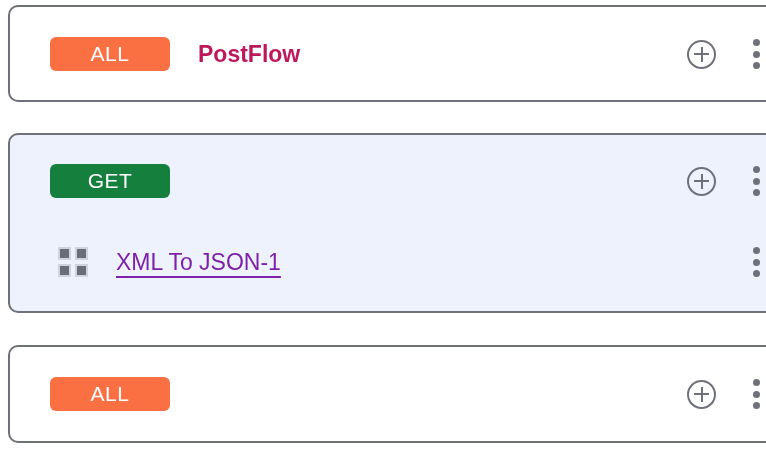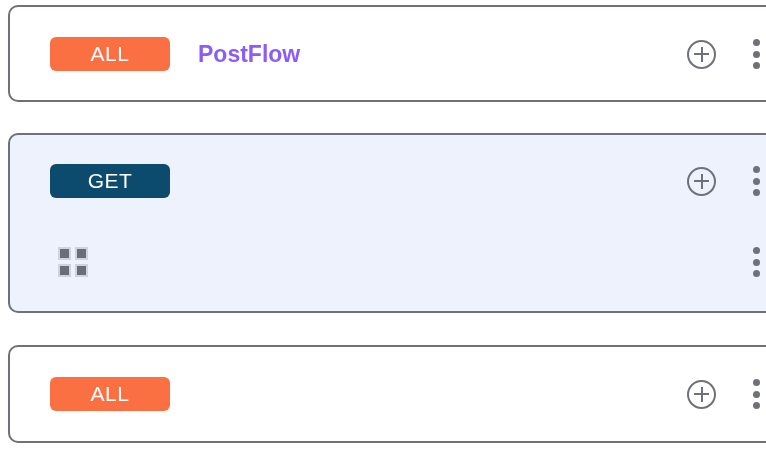--- a/index.html
+++ b/index.html
@@ -60,28 +60,28 @@
     display: flex;
     align-items: center;
     justify-content: center;
     color: #ffffff;
     font-size: 21px;
     font-weight: 400;
     letter-spacing: 0.5px;
     flex: 0 0 auto;
   }
   .method-badge.badge-all { background: #fb7043; }
-  .method-badge.badge-get { background: #0c4a6e; }
+  .method-badge.badge-get { background: #15803d; }
 
   
   .flow-title {
     margin-left: 28px;
     font-size: 23px;
     font-weight: bold;
-    color: #8b5cf6;
+    color: #be185d;
     white-space: nowrap;
     flex: 1 1 auto;
   }
 
   
   .policy-icon {
     margin-left: 48px;
     width: 30px;
     height: 30px;
     display: grid;
@@ -186,20 +186,21 @@
       </span>
     </div>
 
     <div class="flow-row row-child">
       <span class="policy-icon">
         <i></i>
           <i></i>
           <i></i>
           <i></i>
       </span>
+      <a class="policy-link">XML To JSON-1</a>
       <span class="row-actions">
         <span class="kebab-icon">
           <i></i>
             <i></i>
             <i></i>
         </span>
       </span>
     </div>
   </div>
 

